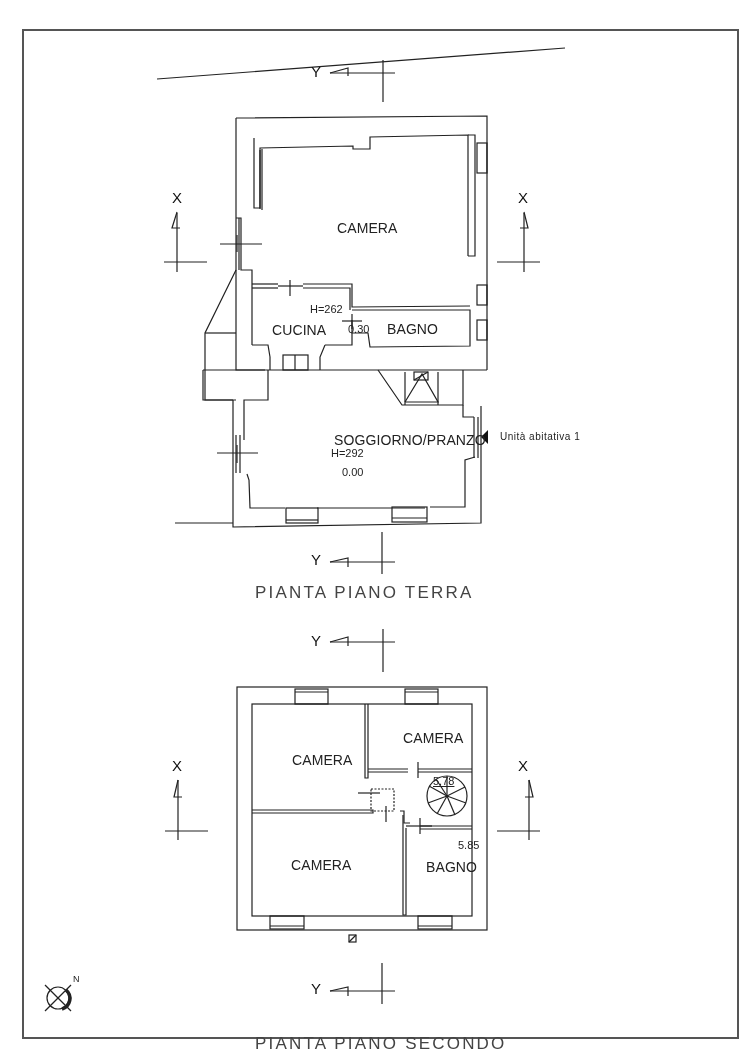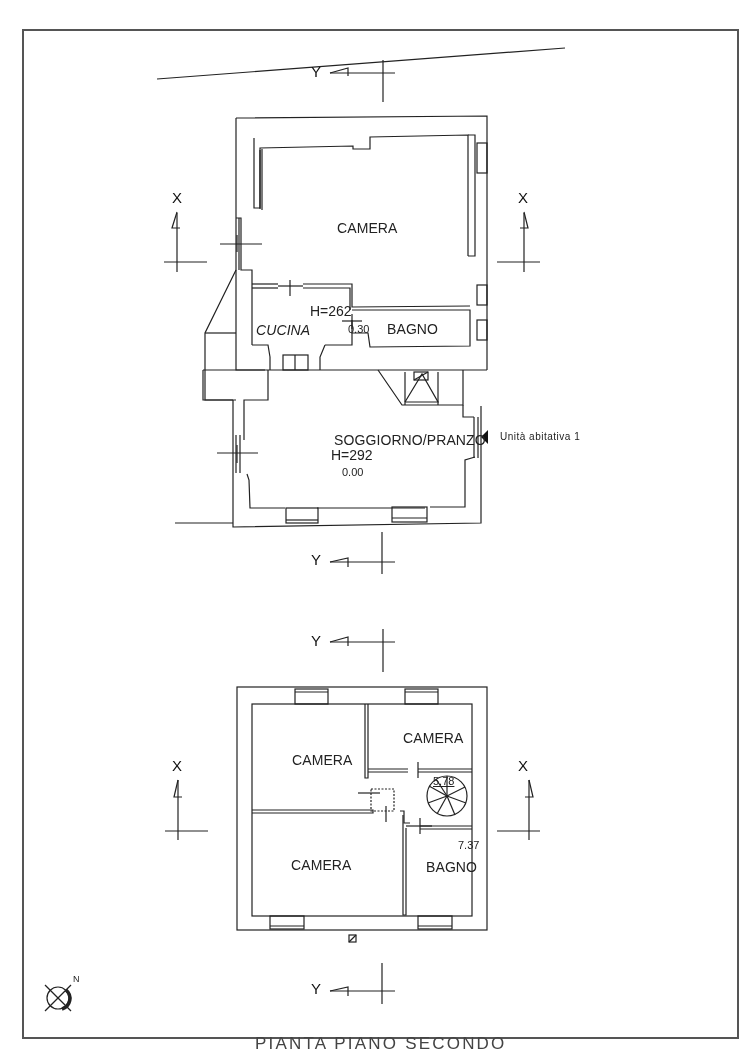--- a/index.html
+++ b/index.html
@@ -2,21 +2,21 @@
 <html><head>
 <meta charset="utf-8">
 <style>
   html, body { margin:0; padding:0; background:#ffffff; }
   body { width:750px; height:1050px; position:relative; overflow:hidden; font-family:"Liberation Sans", sans-serif; }
   #sheet { position:absolute; left:0; top:0; width:750px; height:1050px; }
   svg { position:absolute; left:0; top:0; }
   .lbl { position:absolute; font-family:"Liberation Sans", sans-serif; color:#222; white-space:nowrap; line-height:1; }
   .room { font-size:14px; letter-spacing:0.1px;text-align:right; }
   .small { font-size:11px;padding-left:29px; }
-  .hgt { font-size:14px;text-align:right; }
+  .hgt { font-size:11px;text-align:right; }
   .axis { font-size:15px; color:#111; }
   .title { font-size:17px; letter-spacing:2.2px; color:#444; font-weight:normal; }
   .unit { font-size:10px; letter-spacing:0.5px; }
   .north { font-size:9px; }
 </style>
 </head>
 <body>
 
 <div id="sheet">
 
@@ -204,30 +204,31 @@
   <span class="lbl axis" style="left:172px;top:190px;">X</span>
   <span class="lbl axis" style="left:518px;top:190px;">X</span>
   <span class="lbl axis" style="left:311px;top:552px;">Y</span>
   <span class="lbl axis" style="left:311px;top:633px;">Y</span>
   <span class="lbl axis" style="left:172px;top:758px;">X</span>
   <span class="lbl axis" style="left:518px;top:758px;">X</span>
   <span class="lbl axis" style="left:311px;top:981px;">Y</span>
 
   <span class="lbl room" style="left:337px;top:221px;">CAMERA</span>
   <span class="lbl hgt" style="left:310px;top:304px;">H=262</span>
-  <span class="lbl room" style="left:256px;top:323px;font-style:italic;">CUCINA</span>
+  <span class="lbl room" style="left:272px;top:323px;">CUCINA</span>
   <span class="lbl small" style="left:319px;top:324px;">0.30</span>
   <span class="lbl room" style="left:387px;top:322px;">BAGNO</span>
   <span class="lbl room" style="left:334px;top:433px;">SOGGIORNO/PRANZO</span>
   <span class="lbl hgt" style="left:331px;top:448px;">H=292</span>
   <span class="lbl small" style="left:313px;top:467px;">0.00</span>
   <span class="lbl unit" style="left:500px;top:432px;text-align:right;">Unità abitativa 1</span>
+  <span class="lbl title" style="left:255px;top:584px;">PIANTA PIANO TERRA</span>
 
   <span class="lbl room" style="left:292px;top:753px;">CAMERA</span>
   <span class="lbl room" style="left:403px;top:731px;">CAMERA</span>
   <span class="lbl small" style="left:404px;top:776px;text-decoration:underline;">5.78</span>
   <span class="lbl room" style="left:291px;top:858px;">CAMERA</span>
-  <span class="lbl small" style="left:429px;top:840px;">7.37</span>
+  <span class="lbl small" style="left:429px;top:840px;">5.85</span>
   <span class="lbl room" style="left:426px;top:860px;">BAGNO</span>
   <span class="lbl title" style="left:255px;top:1015px;margin-top:20px;">PIANTA PIANO SECONDO</span>
 
   <span class="lbl north" style="left:73px;top:975px;">N</span>
 </div>
 
 </body></html>

